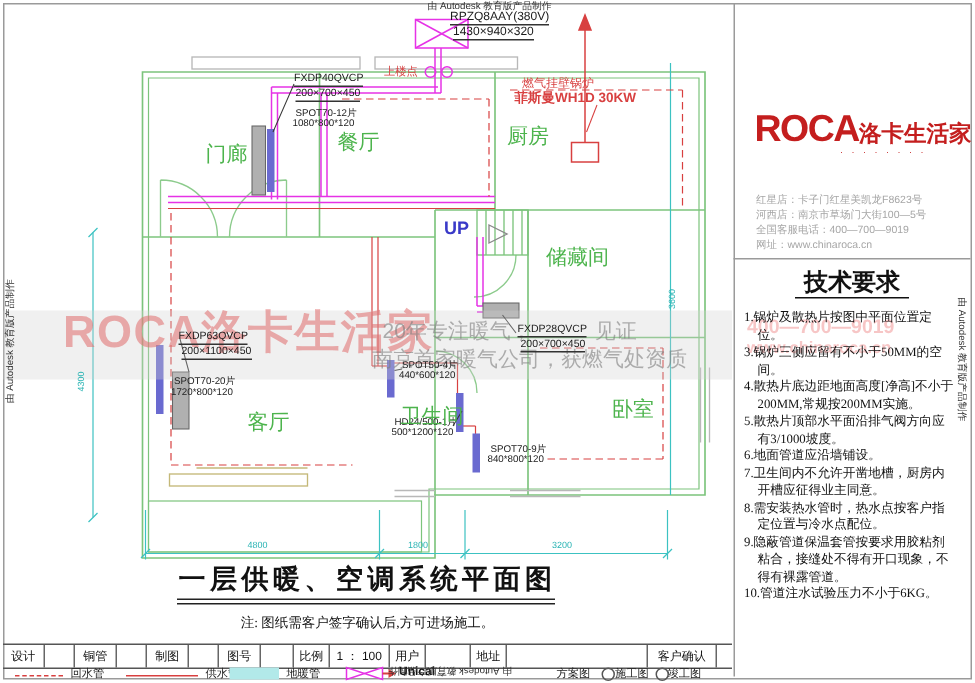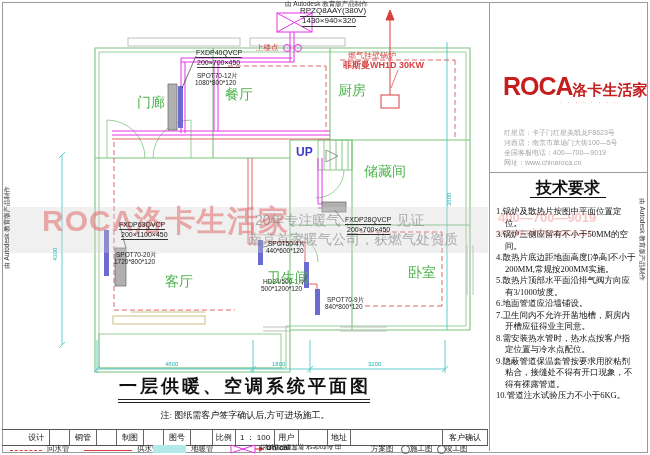--- a/index.html
+++ b/index.html
@@ -40,21 +40,21 @@
   #tech-list{left:496px;top:206px;width:140px;z-index:5;
              font-family:"Liberation Serif",serif;font-size:8.5px;line-height:11.5px;color:#111;}
   .tech-item{padding-left:9px;text-indent:-9px;}
   
   #big-title-wrap{left:2px;top:374px;width:486px;text-align:center;z-index:6;}
   #big-title{font-family:"Liberation Serif",serif;font-size:18px;font-weight:bold;letter-spacing:3px;}
   .dline{left:118px;width:252px;height:0;border-top:1px solid #222;z-index:6;}
   #note-line{left:2px;top:409px;width:486px;text-align:center;z-index:6;
              font-family:"Liberation Serif",serif;font-size:9px;}
   #tblock{left:2px;top:429px;width:486px;height:17px;border-top:1px solid #555;border-bottom:1px solid #555;
-          display:flex;box-sizing:border-box;z-index:6;background:transparent;padding-left:21px;}
+          display:flex;box-sizing:border-box;z-index:6;background:transparent;}
   .tc{border-right:1px solid #666;box-sizing:border-box;height:100%;
       font-size:8px;line-height:15px;text-align:center;overflow:hidden;white-space:nowrap;}
   .leg-line{top:450px;height:0;z-index:6;}
   .leg-txt{top:444px;font-size:7.5px;color:#222;white-space:nowrap;z-index:6;}
   .radio{width:7px;height:7px;border:1px solid #555;border-radius:50%;top:445px;z-index:7;background:#fff0;}
   #floor-swatch{left:153px;top:445px;width:33px;height:8px;background:#b2e9e9;z-index:6;}
   #legend-boiler-label{left:266px;top:443px;font-size:8px;font-weight:bold;z-index:6;white-space:nowrap;}
   svg{display:block;}
 </style>
 </head>

